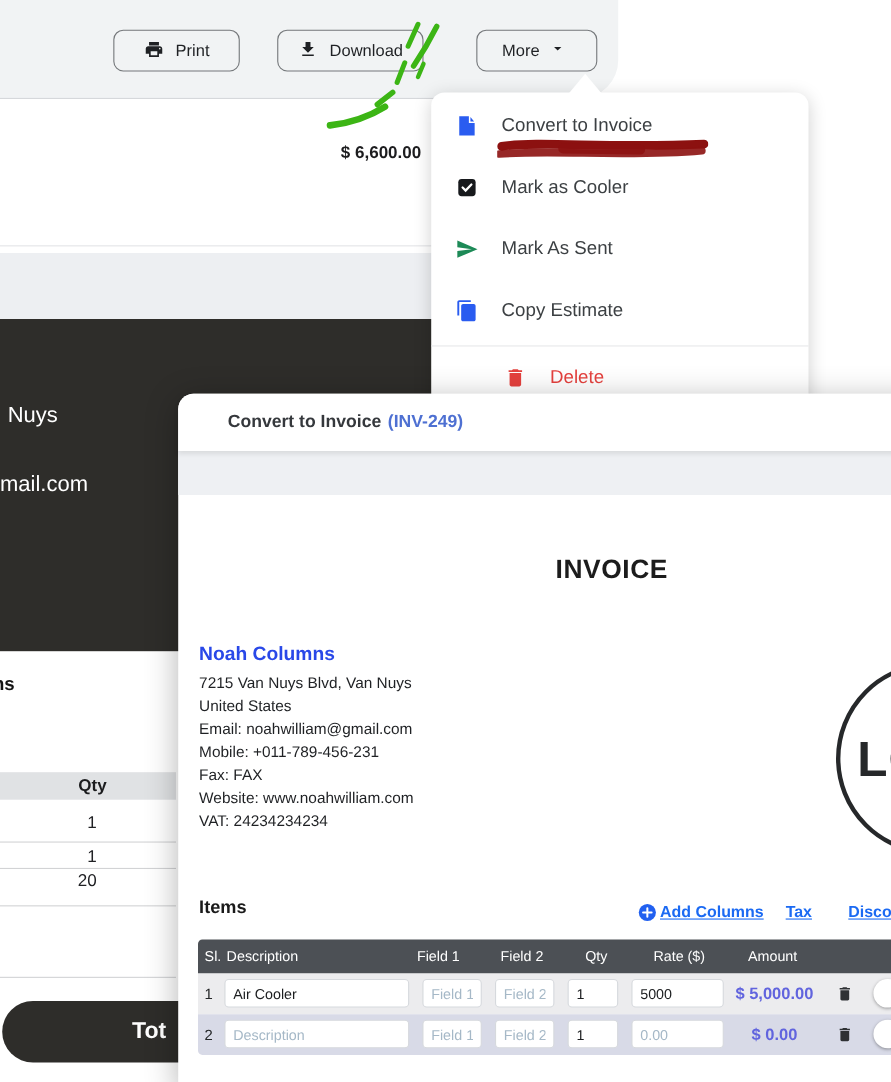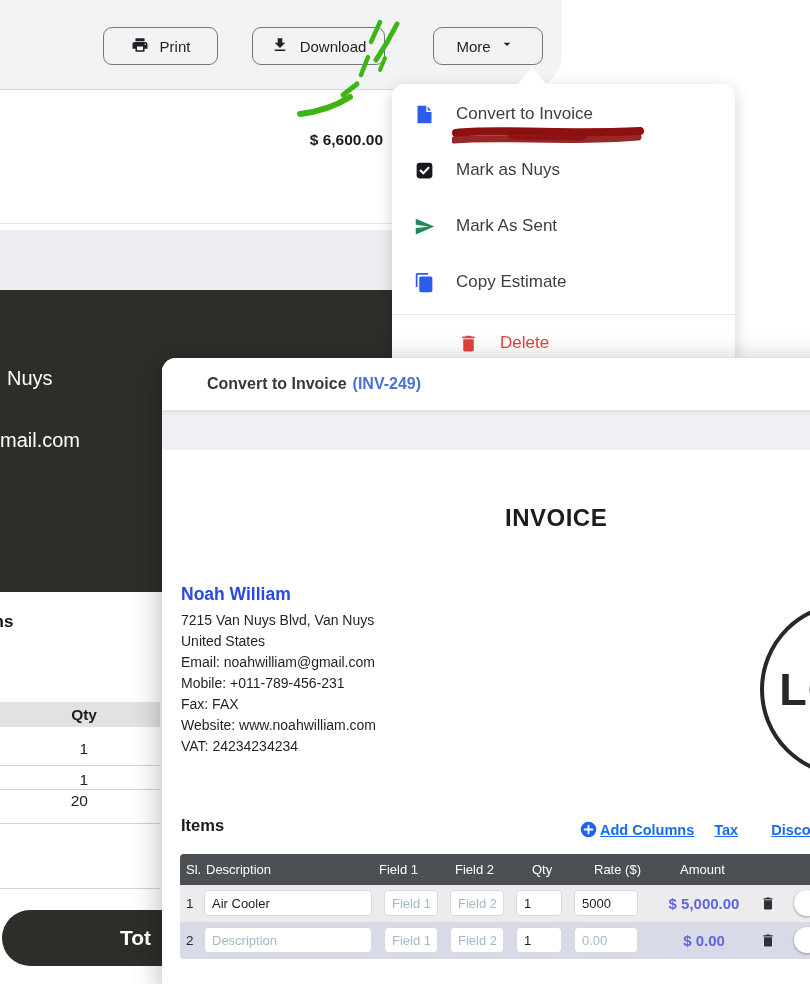--- a/index.html
+++ b/index.html
@@ -89,21 +89,21 @@
   .th-qty{left:352px;} .th-rate{left:414px;} .th-amount{left:500px;}
   .t-row { position:relative; height:37px; }
   .row-1 { background:#ececee; }
   .row-2 { background:#d8dae7; border-radius:0 0 4px 4px; }
   .cell-num { position:absolute; left:6px; line-height:37px; font-size:13.5px; color:#232527; }
   .cell-input { position:absolute; top:5px; height:26px; border:1px solid #d6d9dd;
     border-radius:4px; background:#fff; font-size:13px; padding:0 7px; color:#1b1d1f;
     font-family:"Liberation Sans","DejaVu Sans",sans-serif; }
   .cell-input::placeholder { color:#a5b8c7; opacity:1; }
   .in-desc{left:24px;width:168px;} .in-f1{left:204px;width:54px;} .in-f2{left:270px;width:54px;}
-  .in-qty{left:336px;width:46px;} .in-rate{left:394px;width:64px;}
+  .in-qty{left:336px;width:46px;} .in-rate{left:394px;width:84px;}
   .cell-amount { position:absolute; left:478px; width:92px; line-height:37px;
     text-align:center; font-weight:bold; font-size:15px; color:#6164de; }
   .row-trash { position:absolute; left:580px; top:10px; width:16px; height:17px;
     display:flex; cursor:pointer; }
   .row-circle { position:absolute; left:614px; top:5px; width:26px; height:26px;
     background:#fff; border-radius:50%; box-shadow:0 1px 3px rgba(0,0,0,.35); cursor:pointer; }
 </style>
 </head>
 <body>
 
@@ -171,21 +171,21 @@
     </span>
     <span>Convert to Invoice</span>
   </div>
   <div class="menu-item">
     <span class="mi-icon">
       <svg width="21" height="21" viewBox="0 0 24 24">
         <rect x="3" y="3" width="18" height="18" rx="3.5" fill="#17191c"></rect>
         <path d="M7.5 12l3.1 3.1 6-6.2" stroke="#fff" stroke-width="2.4" fill="none" stroke-linecap="round"></path>
       </svg>
     </span>
-    <span>Mark as Nuys</span>
+    <span>Mark as Cooler</span>
   </div>
   <div class="menu-item">
     <span class="mi-icon">
       <svg width="21" height="21" viewBox="0 0 24 24">
           <path fill="#1d8a57" d="M2.01 21L23 12 2.01 3 2 10l15 2-15 2z"></path>
         </svg>
     </span>
     <span>Mark As Sent</span>
   </div>
   <div class="menu-item">
@@ -231,21 +231,21 @@
     <div id="modal-title">
       <b>Convert to Invoice</b>
       <span>(INV-249)</span>
     </div>
   </div>
   <div class="abs" id="modal-band"></div>
 
   <div class="abs" id="invoice-heading">INVOICE</div>
 
   <div class="abs" id="customer">
-    <div id="customer-name">Noah William</div>
+    <div id="customer-name">Noah Columns</div>
     <div class="cust-line">7215 Van Nuys Blvd, Van Nuys</div>
     <div class="cust-line">United States</div>
     <div class="cust-line">Email: noahwilliam@gmail.com</div>
     <div class="cust-line">Mobile: +011-789-456-231</div>
     <div class="cust-line">Fax: FAX</div>
     <div class="cust-line">Website: www.noahwilliam.com</div>
     <div class="cust-line">VAT: 24234234234</div>
   </div>
 
   <div class="abs" id="logo-circle">

